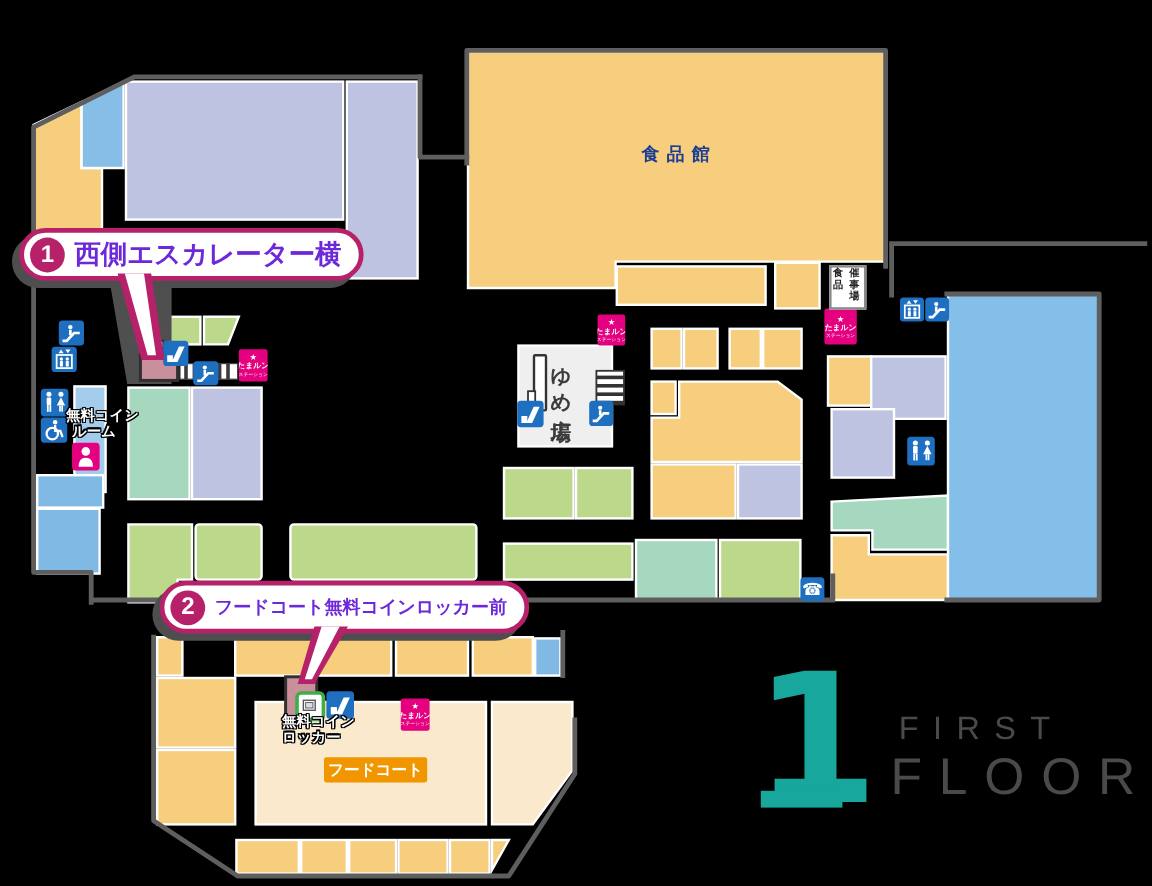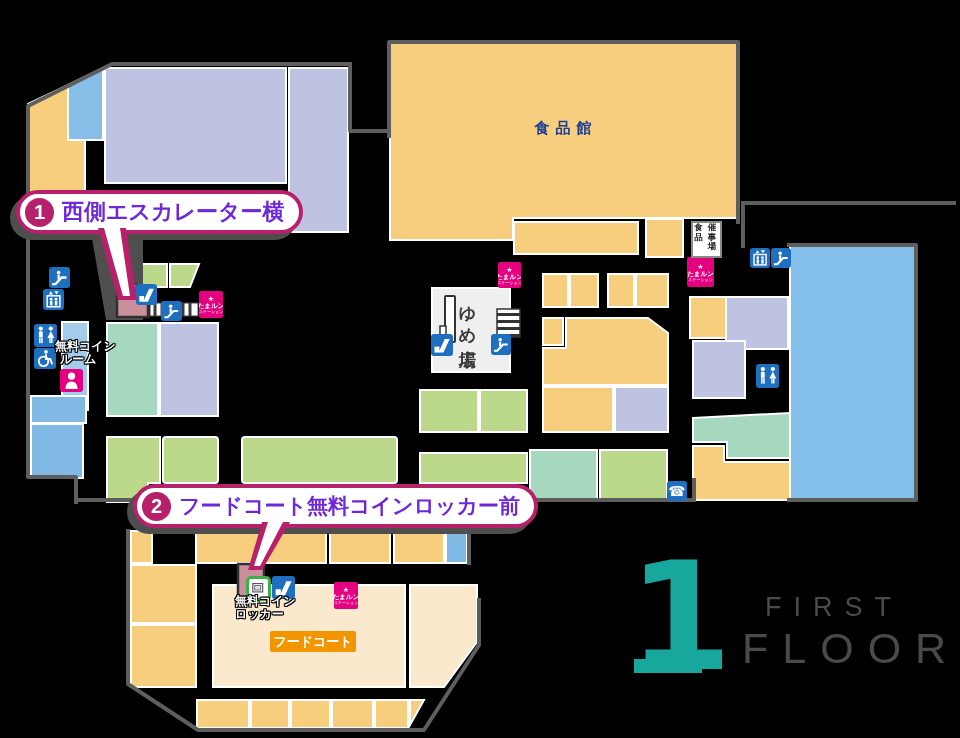--- a/index.html
+++ b/index.html
@@ -27,32 +27,32 @@
   .eventbox{position:absolute;background:#fff;border:2px solid #8a8a8a;box-sizing:border-box;
     font-size:8.5px;line-height:9.5px;font-weight:bold;color:#222;text-align:center;
     display:flex;flex-direction:row;justify-content:center;}
   .callout{position:absolute;display:inline-flex;align-items:center;gap:8px;height:36px;
     background:#fff;border:4px solid #B7216A;border-radius:24px;padding:0 14px 0 5px;
     box-shadow:-6px 6px 0 #4E4E4E;z-index:5;}
   .callout .num{width:29px;height:29px;border-radius:50%;background:#B7216A;color:#fff;
     font-weight:bold;font-size:20px;display:flex;align-items:center;justify-content:center;flex:0 0 auto;}
   .callout .lbl{font-weight:bold;color:#6d28d9;white-space:nowrap;}
   #callout-1 .lbl{font-size:22px;}
-  #callout-2 .lbl{font-size:21px;}
+  #callout-2 .lbl{font-size:15px;}
   .tail{position:absolute;z-index:6;}
   #fh-label{position:absolute;left:506px;top:119px;width:120px;text-align:center;
     font-size:15px;font-weight:bold;letter-spacing:6px;color:#1D3E92;}
   #yume-label{position:absolute;left:456px;top:294px;height:78px;writing-mode:vertical-rl;
     text-orientation:upright;font-size:17px;font-weight:bold;letter-spacing:2px;color:#3B3B3B;}
   #fc-label{position:absolute;left:270px;top:631px;width:86px;height:21px;background:#F29600;
     border-radius:2px;color:#fff;font-weight:bold;font-size:13px;display:flex;align-items:center;justify-content:center;}
   #floor-one{position:absolute;left:628px;top:542px;font-size:150px;line-height:1;font-weight:bold;
     color:#18A79D;font-family:"DejaVu Sans",sans-serif;}
   #floor-one-bar{position:absolute;left:634px;top:659px;width:68px;height:14px;background:#18A79D;}
-  #floor-first{position:absolute;left:765px;top:592px;font-size:27px;letter-spacing:12px;color:#4A4A4A;font-weight:500;}
+  #floor-first{position:absolute;left:749px;top:592px;font-size:27px;letter-spacing:12px;color:#4A4A4A;font-weight:500;}
   #floor-floor{position:absolute;left:742px;top:624px;font-size:43px;letter-spacing:14px;color:#4A4A4A;font-weight:500;}
   .ph{color:#fff;font-size:14px;line-height:14px;}
 </style>
 </head>
 <body>
 
 <div id="stage">
 
   <svg width="960" height="738" viewBox="0 0 960 738">
 

